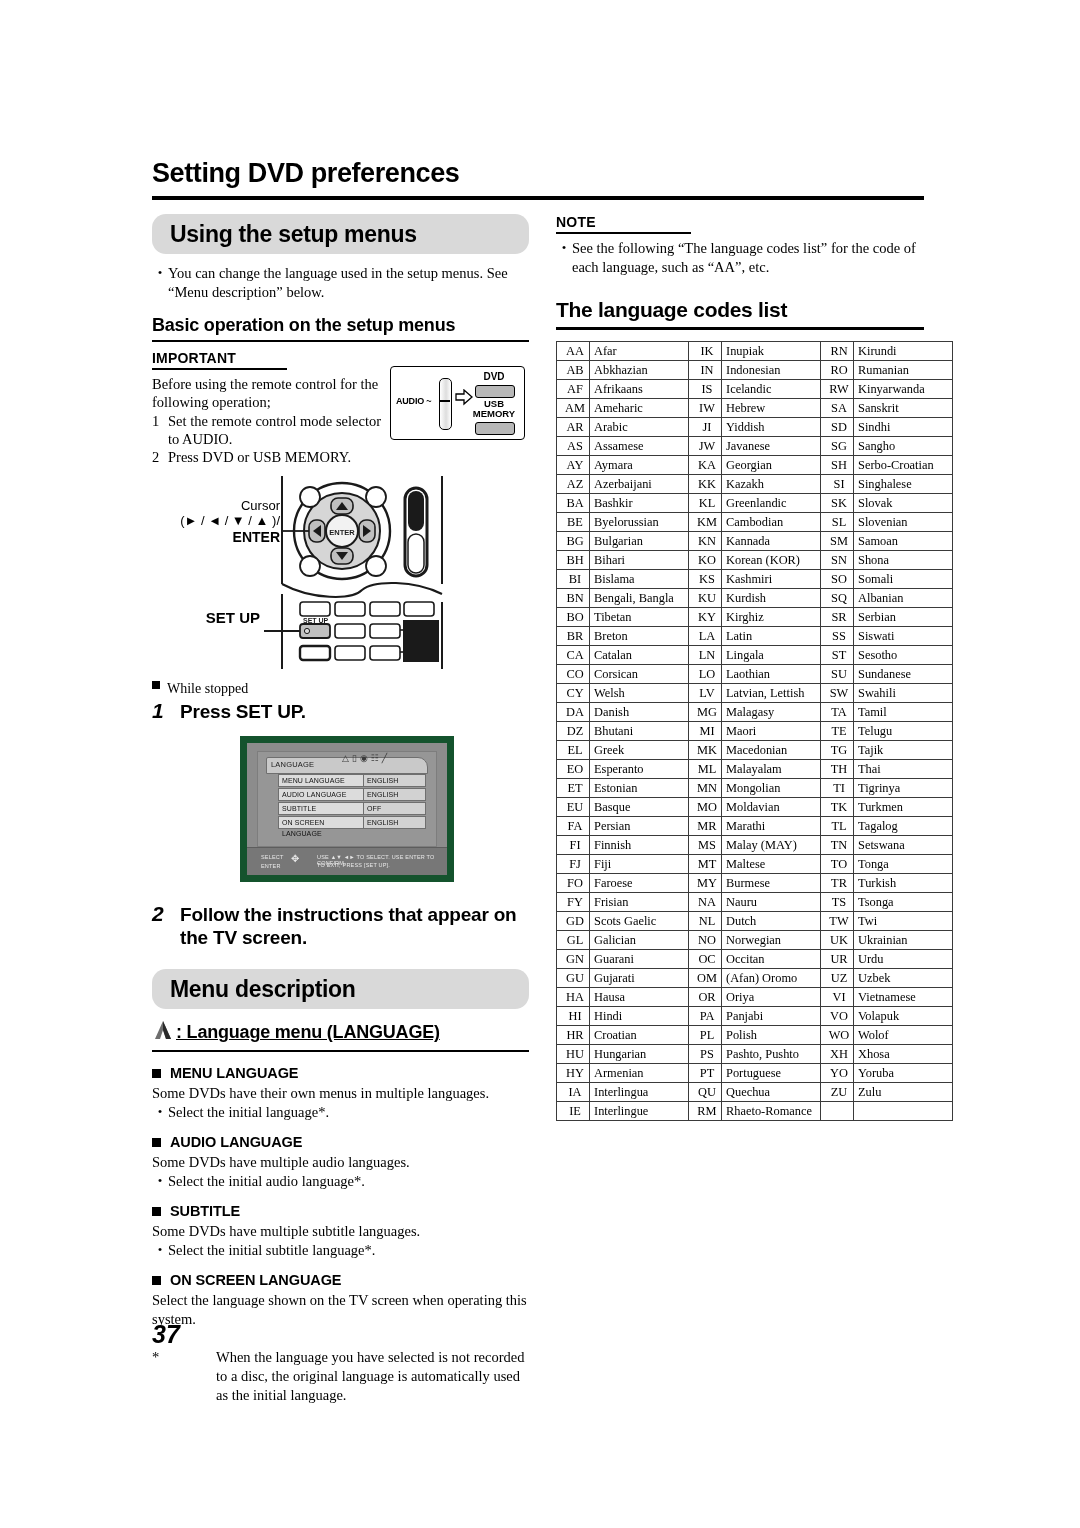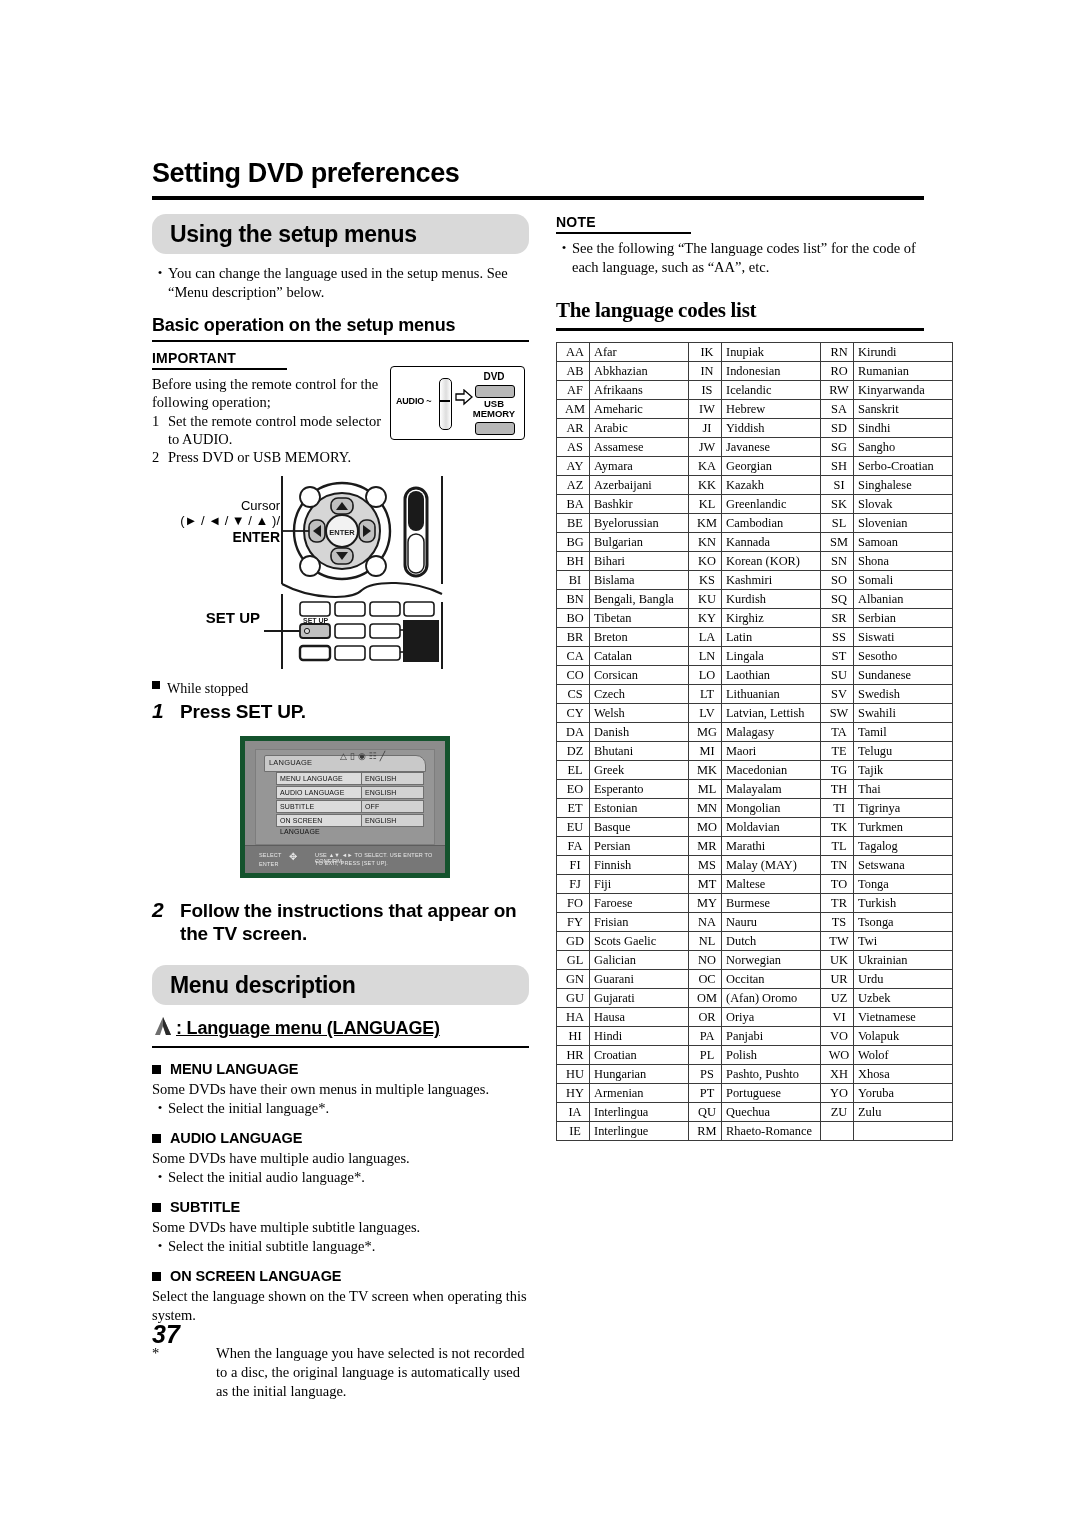--- a/index.html
+++ b/index.html
@@ -210,21 +210,21 @@
   .cursor-label .l3 { font-weight: bold; font-size: 14px; }
   .setup-label { left: 0; top: 133px; width: 108px; font-size: 15px; }
 
   
   .tv-shot {
     position: relative;
     width: 200px;
     height: 132px;
     margin: 12px auto 12px 88px;
     background: #8c8c8c;
-    border: 5px solid #14532d;
+    border: 7px solid #14532d;
   }
   .tv-inner {
     position: absolute;
     left: 10px; top: 8px; right: 10px; bottom: 28px;
     background: #969696;
     border: 1px solid #7d7d7d;
   }
   .tv-tabbar {
     position: absolute;
     left: 8px; top: 5px;
@@ -381,21 +381,21 @@
   .note-underline {
     width: 135px;
     height: 2px;
     background: #000;
     margin-top: 2px;
     margin-bottom: 5px;
   }
 
   
   .codes-title {
-    font-family: Liberation Serif, serif;
+    font-family: Liberation Sans, sans-serif;
     font-weight: bold;
     font-size: 21px;
     margin-top: 22px;
     letter-spacing: -0.3px;
   }
   .codes-rule {
     height: 3px;
     background: #000;
     margin-top: 5px;
     margin-bottom: 11px;
@@ -811,28 +811,20 @@
           </tr>
           <tr>
             <td class="code">CO</td>
             <td class="name">Corsican</td>
             <td class="code">LO</td>
             <td class="name">Laothian</td>
             <td class="code">SU</td>
             <td class="name">Sundanese</td>
           </tr>
           <tr>
-            <td class="code">CS</td>
-            <td class="name">Czech</td>
-            <td class="code">LT</td>
-            <td class="name">Lithuanian</td>
-            <td class="code">SV</td>
-            <td class="name">Swedish</td>
-          </tr>
-          <tr>
             <td class="code">CY</td>
             <td class="name">Welsh</td>
             <td class="code">LV</td>
             <td class="name">Latvian, Lettish</td>
             <td class="code">SW</td>
             <td class="name">Swahili</td>
           </tr>
           <tr>
             <td class="code">DA</td>
             <td class="name">Danish</td>

